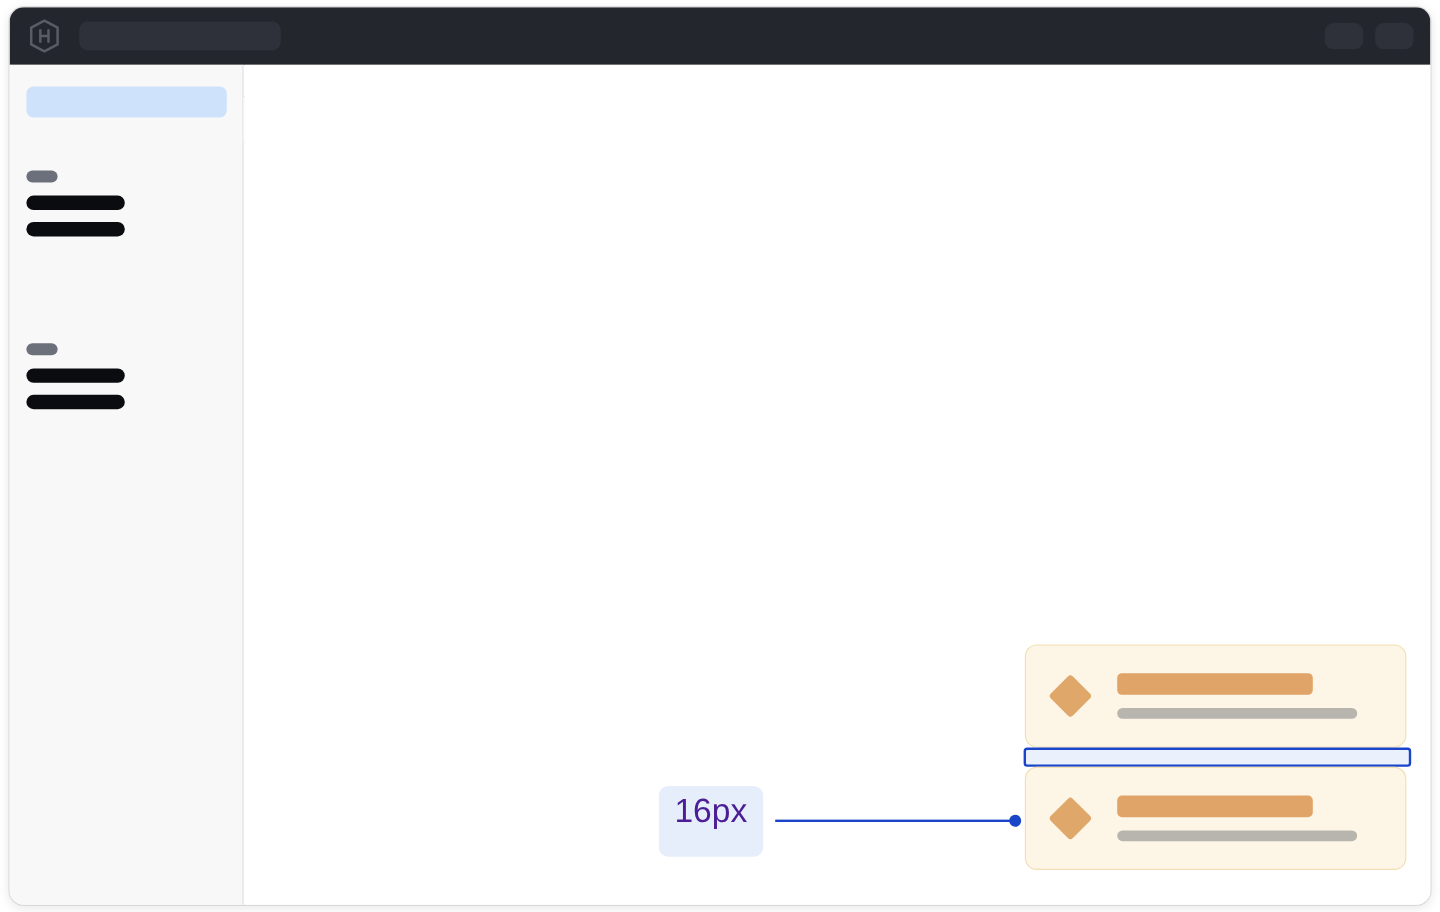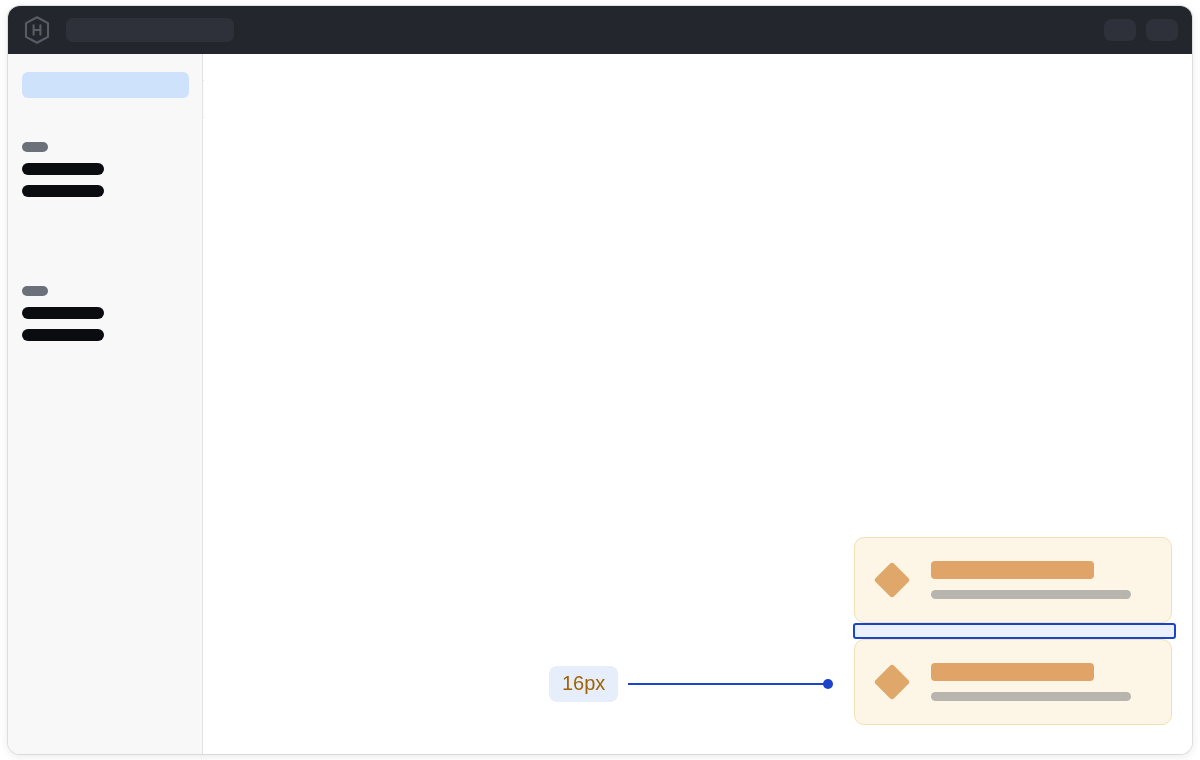--- a/index.html
+++ b/index.html
@@ -226,25 +226,25 @@
     position: absolute;
     left: 345px;
     top: 612px;
     display: flex;
     align-items: center;
     height: 36px;
   }
 
   .measure-pill {
     background: #E6EEFC;
-    color: #a16207;
-    font-size: 20px;
+    color: #4c1d95;
+    font-size: 28px;
     line-height: 1;
     font-family: "Liberation Sans", sans-serif;
-    padding: 7px 13px 9px 13px;
+    padding: 7px 13px 24px 13px;
     border-radius: 8px;
     white-space: nowrap;
   }
 
   .measure-leader {
     width: 196px;
     height: 2px;
     background: #1B45C8;
     margin-left: 10px;
   }

